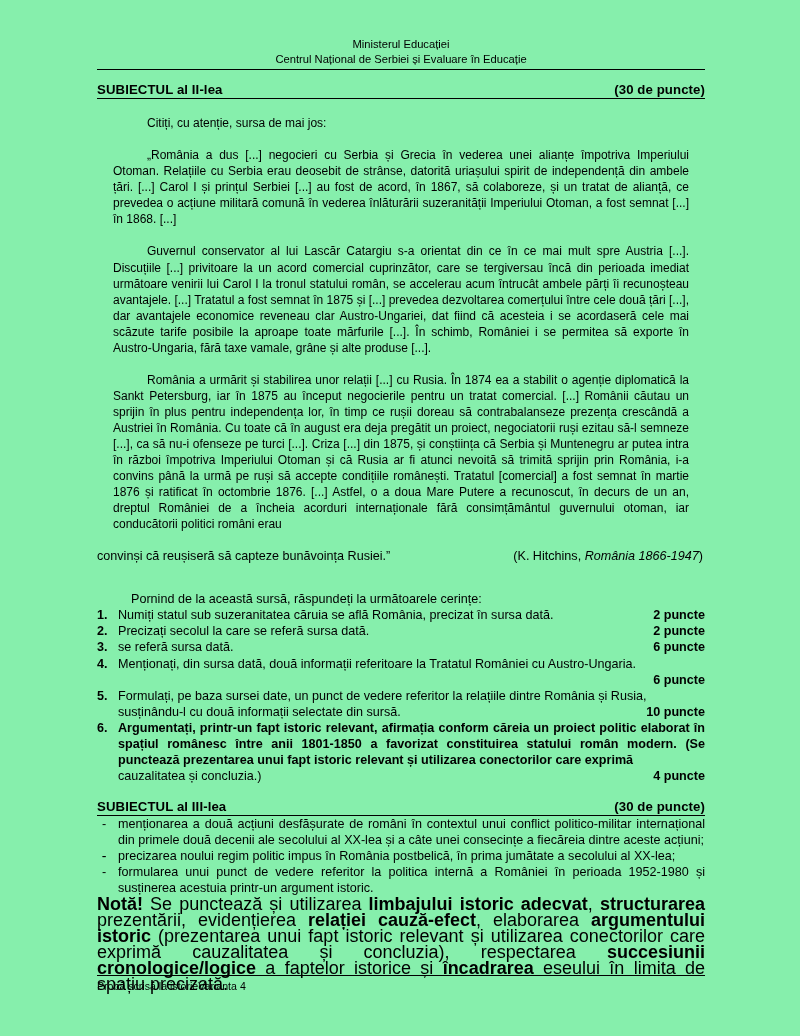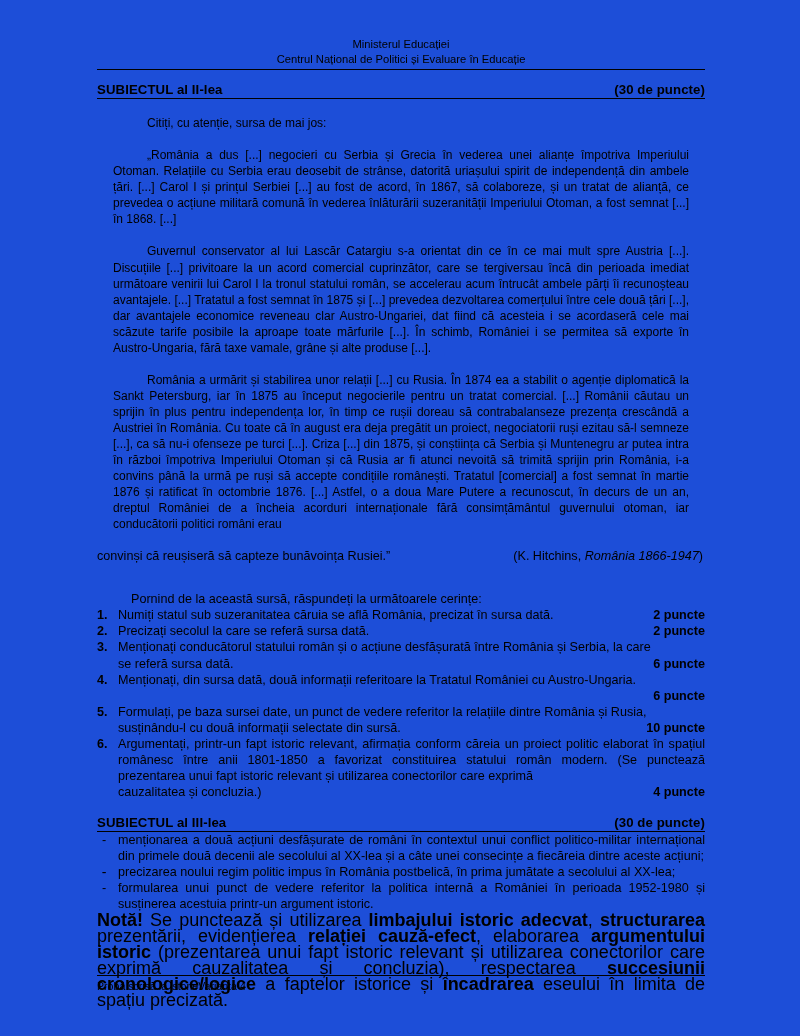--- a/index.html
+++ b/index.html
@@ -8,21 +8,21 @@
     background: #ffffff;
   }
   body {
     font-family: "Liberation Sans", sans-serif;
     color: #000000;
   }
   .page {
     position: relative;
     width: 800px;
     height: 1036px;
-    background: #1d4ed8;
+    background: #86efac;
     box-sizing: border-box;
     overflow: hidden;
   }
   .sheet {
     position: absolute;
     left: 97px;
     top: 0;
     width: 608px;
   }
 
@@ -186,21 +186,21 @@
   }
 </style>
 </head>
 <body>
 
 <div class="page">
   <div class="sheet">
 
     <div class="doc-header">
       <span class="ministry">Ministerul Educației</span>
-      <span class="centre">Centrul Național de Politici și Evaluare în Educație</span>
+      <span class="centre">Centrul Național de Serbiei și Evaluare în Educație</span>
     </div>
     <div class="header-rule"></div>
 
     <div class="section-head">
       <span>SUBIECTUL al II-lea</span>
       <span>(30 de puncte)</span>
     </div>
 
     <p class="para lead">Citiți, cu atenție, sursa de mai jos:</p>
 
@@ -228,21 +228,20 @@
         <span class="num">2.</span>
         <span class="req-body inline-end">
           <span class="txt">Precizați secolul la care se referă sursa dată.</span>
           <span class="pts">2 puncte</span>
         </span>
       </li>
 
       <li>
         <span class="num">3.</span>
         <span class="req-body">
-          <span>Menționați conducătorul statului român și o acțiune desfășurată între România și Serbia, la care</span>
           <span class="inline-end">
             <span class="txt">se referă sursa dată.</span>
             <span class="pts">6 puncte</span>
           </span>
         </span>
       </li>
 
       <li>
         <span class="num">4.</span>
         <span class="req-body">
@@ -258,21 +257,21 @@
           <span class="inline-end">
             <span class="txt">susținându-l cu două informații selectate din sursă.</span>
             <span class="pts">10 puncte</span>
           </span>
         </span>
       </li>
 
       <li>
         <span class="num">6.</span>
         <span class="req-body">
-          <span style="display:block;text-align:justify;">Argumentați, printr-un fapt istoric relevant, afirmația conform căreia un proiect politic elaborat în spațiul românesc între anii 1801-1850 a favorizat constituirea statului român modern. (Se punctează prezentarea unui fapt istoric relevant și utilizarea conectorilor care exprimă</span>
+          <span style="display:block;text-align:justify;font-weight:bold;">Argumentați, printr-un fapt istoric relevant, afirmația conform căreia un proiect politic elaborat în spațiul românesc între anii 1801-1850 a favorizat constituirea statului român modern. (Se punctează prezentarea unui fapt istoric relevant și utilizarea conectorilor care exprimă</span>
           <span class="inline-end">
             <span class="txt">cauzalitatea și concluzia.)</span>
             <span class="pts">4 puncte</span>
           </span>
         </span>
       </li>
     </ol>
 
     <div class="section-head third">
       <span>SUBIECTUL al III-lea</span>

